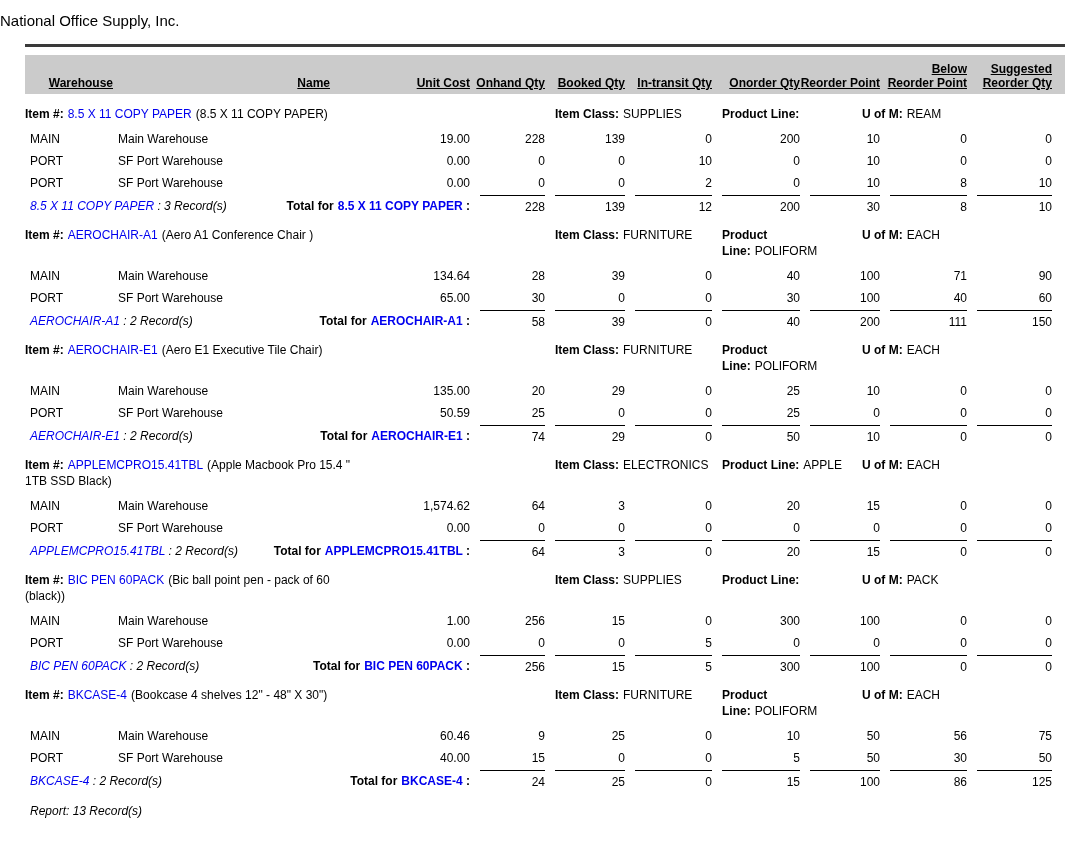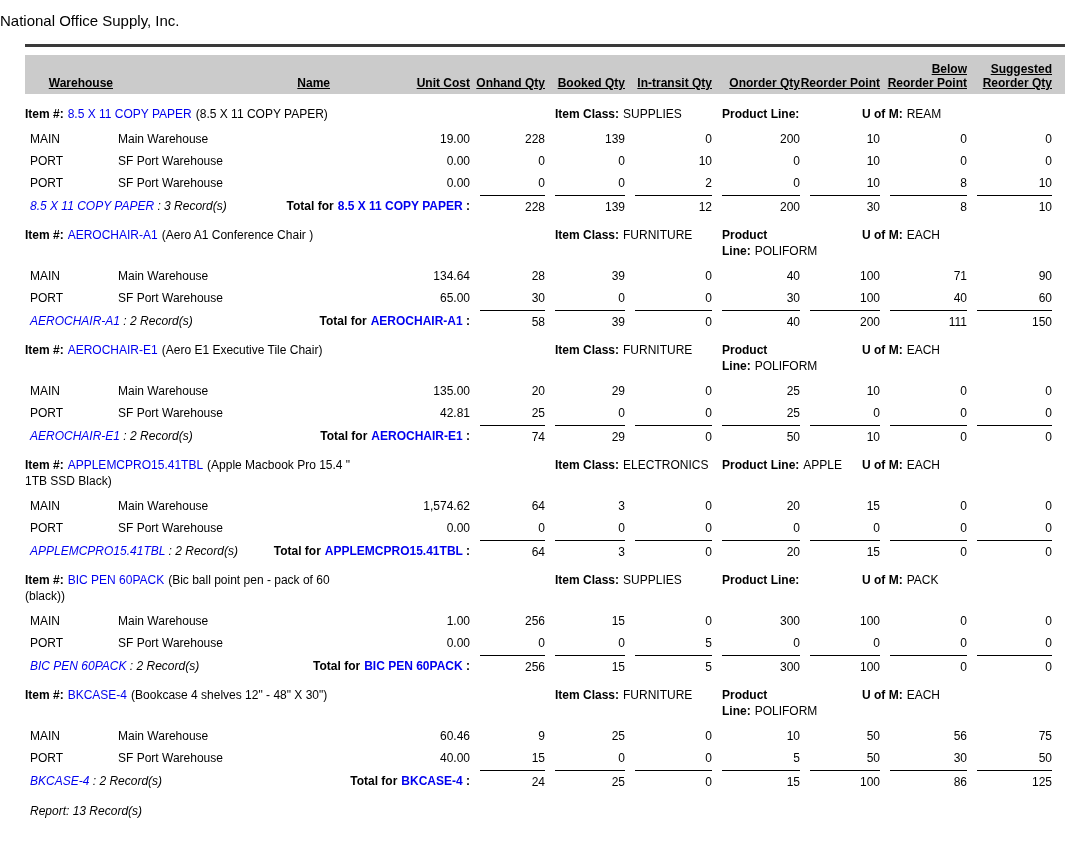--- a/index.html
+++ b/index.html
@@ -283,21 +283,21 @@
               <div class="num">0</div>
               <div class="num">25</div>
               <div class="num">10</div>
               <div class="num">0</div>
               <div class="num">0</div>
             </div>
 
             <div class="data-row grid10">
               <div class="cell-wh">PORT</div>
               <div class="cell-name">SF Port Warehouse</div>
-              <div class="num">42.81</div>
+              <div class="num">50.59</div>
               <div class="num">25</div>
               <div class="num">0</div>
               <div class="num">0</div>
               <div class="num">25</div>
               <div class="num">0</div>
               <div class="num">0</div>
               <div class="num">0</div>
             </div>
           </div>
 

